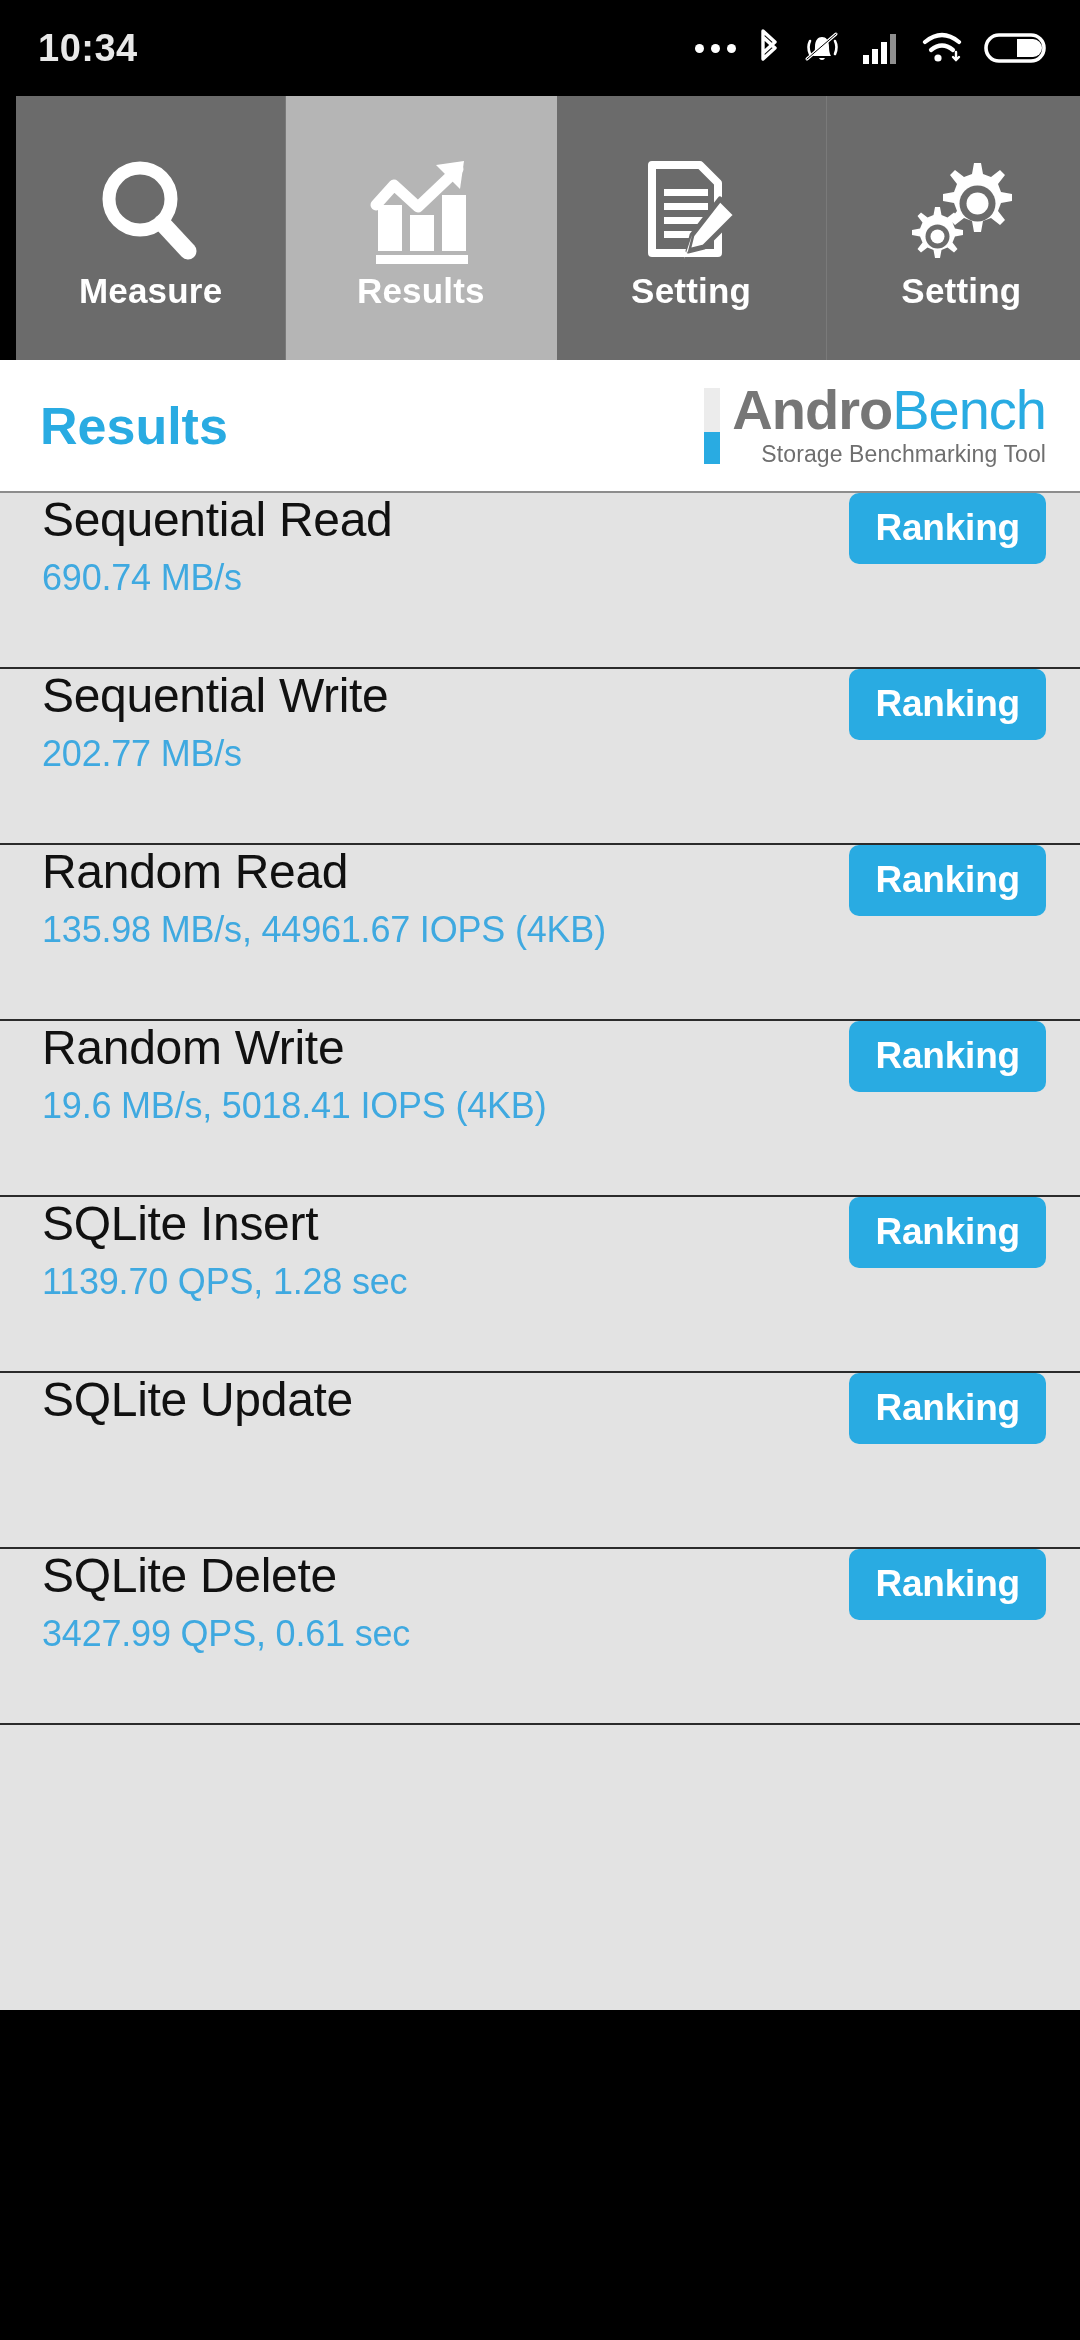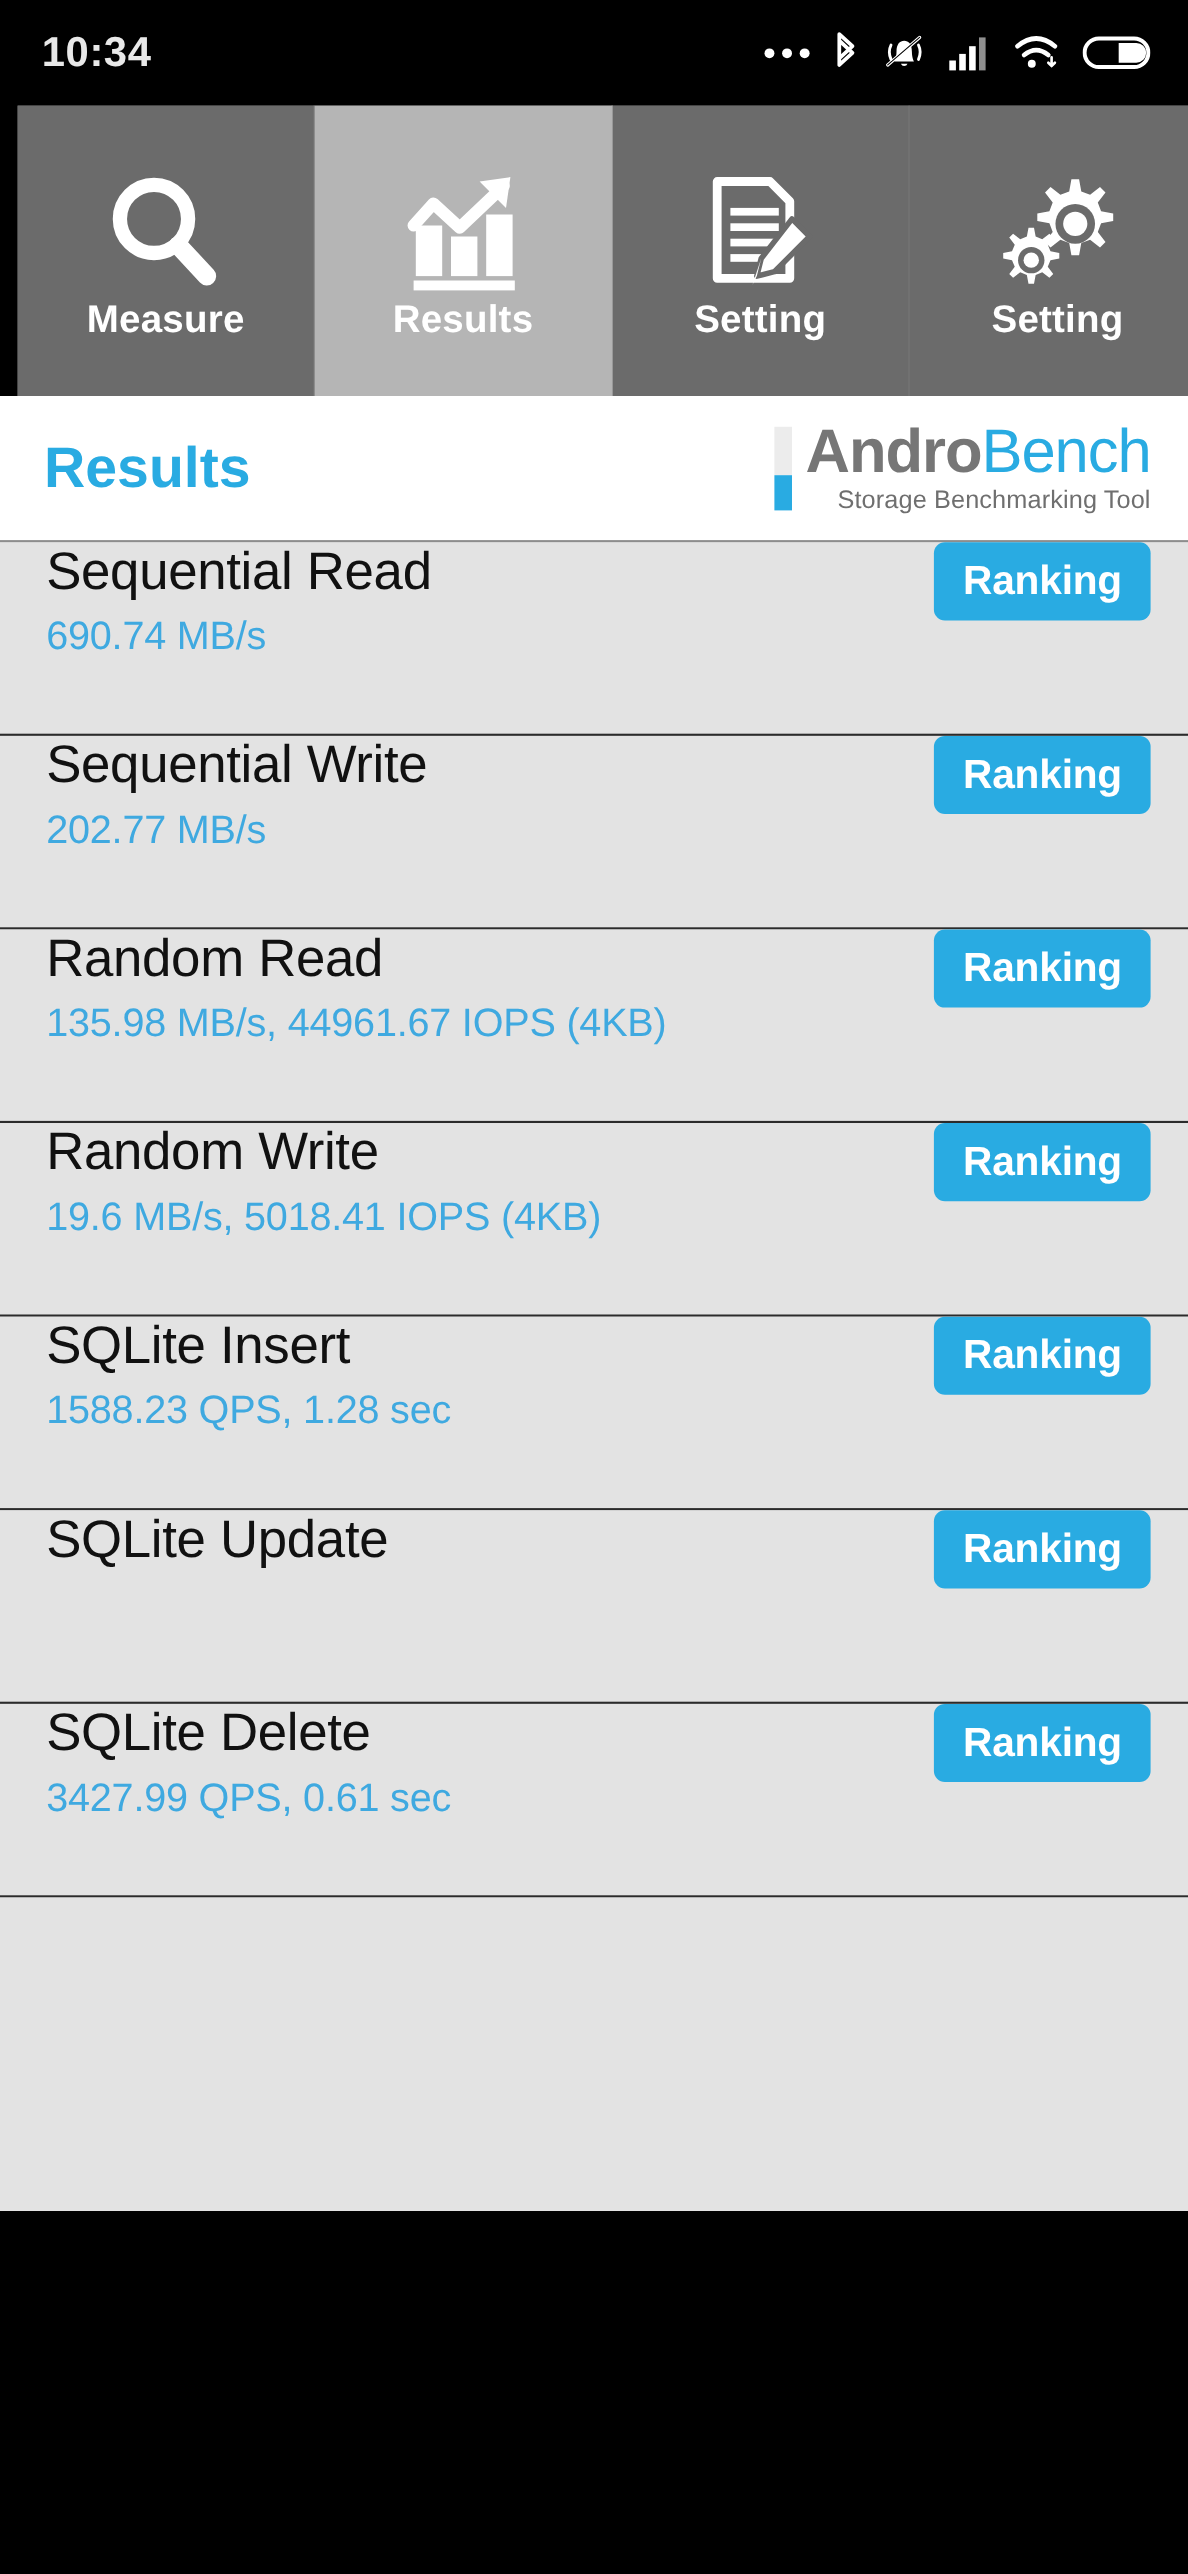--- a/index.html
+++ b/index.html
@@ -282,21 +282,21 @@
         <div class="row-texts">
           <div class="row-title">Random Write</div>
           <div class="row-value">19.6 MB/s, 5018.41 IOPS (4KB)</div>
         </div>
         <div class="row-spacer"></div>
         <button class="rank-btn">Ranking</button>
       </div>
       <div class="row">
         <div class="row-texts">
           <div class="row-title">SQLite Insert</div>
-          <div class="row-value">1588.23 QPS, 1.28 sec</div>
+          <div class="row-value">1139.70 QPS, 1.28 sec</div>
         </div>
         <div class="row-spacer"></div>
         <button class="rank-btn">Ranking</button>
       </div>
       <div class="row">
         <div class="row-texts">
           <div class="row-title">SQLite Update</div>
         </div>
         <div class="row-spacer"></div>
         <button class="rank-btn">Ranking</button>

